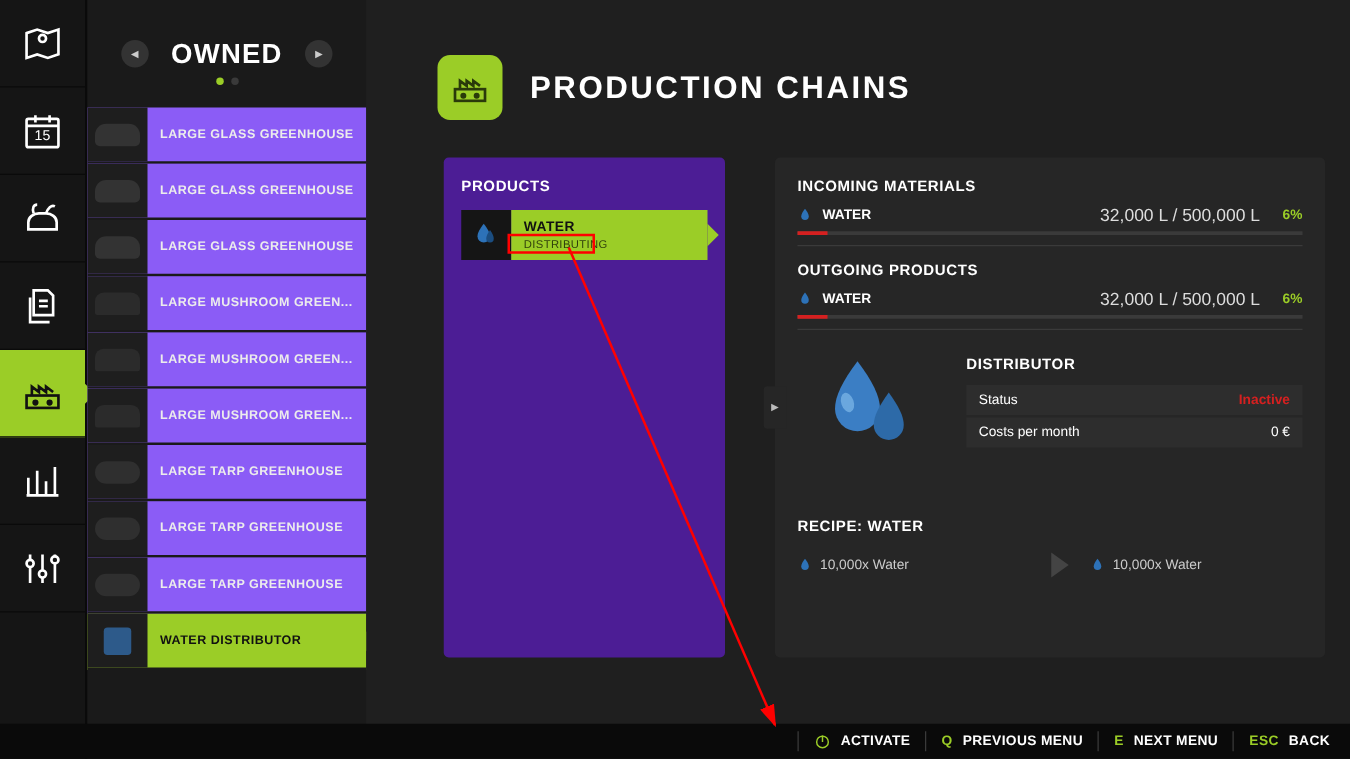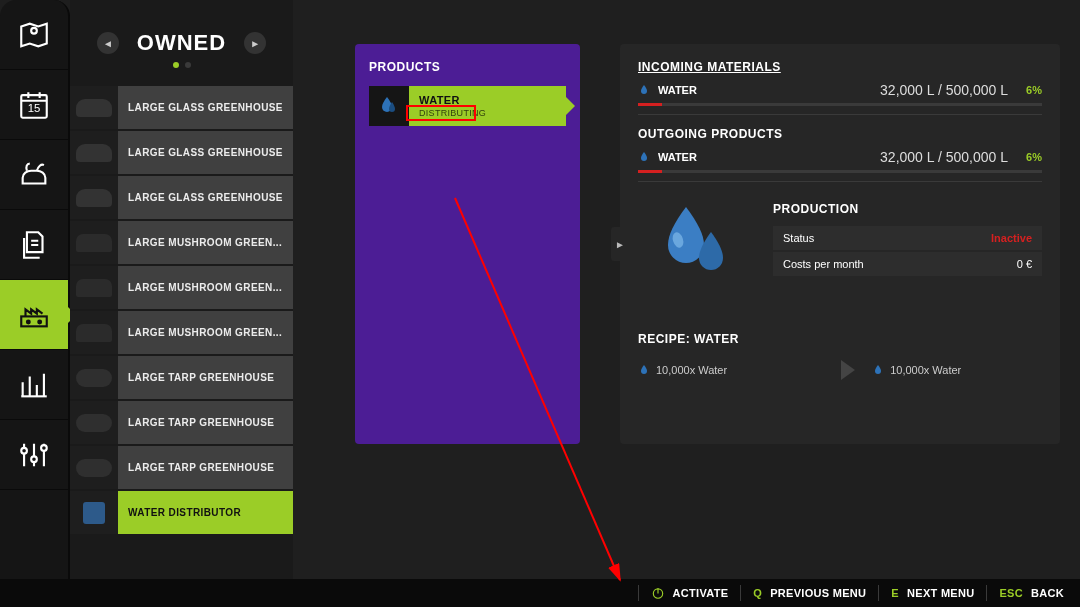--- a/index.html
+++ b/index.html
@@ -1,32 +1,32 @@
 <!DOCTYPE html>
 <html><head>
 <meta charset="utf-8">
 <style>
   * { margin: 0; padding: 0; box-sizing: border-box; font-family: Arial, sans-serif; }
   html, body { width: 1080px; height: 607px; overflow: hidden; background: #1e1e1e; color: #fff; }
   .root { display: flex; width: 100%; height: 100%; }
-  .left-rail { width: 70px; background: #151515; display: flex; flex-direction: column; border-right: 2px solid #0a0a0a; border-radius: 16px; }
+  .left-rail { width: 70px; background: #151515; display: flex; flex-direction: column; border-right: 2px solid #0a0a0a; }
   .rail-item { height: 70px; display: flex; align-items: center; justify-content: center; border-bottom: 1px solid #0a0a0a; position: relative; }
   .rail-item.active { background: #9bcd27; }
   .rail-item.active::after { content: ""; position: absolute; right: -8px; top: 50%; transform: translateY(-50%); width: 0; height: 0; border-top: 8px solid transparent; border-bottom: 8px solid transparent; border-left: 8px solid #9bcd27; }
   .rail-svg { width: 34px; height: 34px; stroke: #fff; fill: none; stroke-width: 1.5; }
   .rail-item.active .rail-svg { stroke: #111; fill:none;}
   .owned-col { width: 223px; background: #1a1a1a; display: flex; flex-direction: column; padding-top: 30px; }
   .owned-header { display: flex; align-items: center; justify-content: center; gap: 18px; margin-bottom: 6px;}
   .arrow-btn { width: 22px; height: 22px; border-radius: 50%; background: #333; color: #ccc; display: flex; align-items: center; justify-content: center; font-size: 10px; cursor:pointer;}
   .owned-title { font-size: 22px; font-weight: 700; letter-spacing: 1px;}
   .dots { display: flex; gap: 6px; justify-content: center; margin-bottom: 18px;}
   .dot { width: 6px; height: 6px; border-radius: 50%; background: #3a3a3a;}
   .dot.active { background: #9bcd27;}
   .owned-list { display: flex; flex-direction: column; gap:0;}
-  .owned-item { height: 45px; display: flex; align-items: center; background: #404040; border-bottom: 2px solid #1a1a1a; position: relative; cursor:pointer;}
+  .owned-item { height: 45px; display: flex; align-items: center; background: #8b5cf6; border-bottom: 2px solid #1a1a1a; position: relative; cursor:pointer;}
   .owned-thumb { width: 48px; height: 100%; background: #1e1e1e; display:flex; align-items:center; justify-content:center;}
   .owned-thumb .shape { width: 36px; height: 18px; background: #333; border-radius: 9px 9px 4px 4px;}
   .owned-thumb .shape.mush { background: #2b2b2b; border-radius: 7px 7px 2px 2px;}
   .owned-thumb .shape.tarp { background: #2f2f2f; border-radius: 9px;}
   .owned-thumb .shape.water { width: 22px; height: 22px; background: #2d5a8a; border-radius: 3px;}
   .owned-label { font-size: 10px; font-weight: 700; letter-spacing: .4px; padding-left: 10px; color:#ececec;}
   .owned-item.selected { background: #9bcd27; }
   .owned-item.selected .owned-label { color:#111;}
   .owned-item.selected::after { content:""; position:absolute; right:-8px; top:50%; transform:translateY(-50%); width:0; height:0; border-top:8px solid transparent; border-bottom:8px solid transparent; border-left:8px solid #9bcd27;}
   .main { flex:1; background:#1f1f1f; padding: 44px 20px 0 62px; position:relative;}
@@ -198,20 +198,31 @@
         <div class="owned-item selected">
           <div class="owned-thumb">
             <div class="shape water"></div>
           </div>
           <div class="owned-label">WATER DISTRIBUTOR</div>
         </div>
       </div>
   </div>
 
   <div class="main">
+    <div class="page-header">
+      <div class="page-icon">
+        <svg width="32" height="32" viewBox="0 0 24 24" stroke="#2a3a0a" fill="none" stroke-width="1.6">
+            <rect x="3" y="13" width="18" height="7"></rect>
+            <path d="M6 13V8l4 3V8l4 3V8l4 3"></path>
+            <circle cx="8" cy="17" r="1" fill="#2a3a0a"></circle>
+            <circle cx="16" cy="17" r="1" fill="#2a3a0a"></circle>
+          </svg>
+      </div>
+      <div class="page-title">PRODUCTION CHAINS</div>
+    </div>
 
     <div class="panels">
 
       <div class="panel-products">
         <div class="sect-title">PRODUCTS</div>
         <div class="product-card">
           <div class="product-icon-box">
             <svg width="24" height="24" viewBox="0 0 24 24">
                 <path class="small-drop" d="M10 3c3 4 5 7 5 10a5 5 0 01-10 0c0-3 2-6 5-10z"></path>
                 <path fill="#1b4d80" d="M15 8c2 3 3 5 3 7a3 3 0 01-6 0c0-2 1-4 3-7z"></path>
@@ -221,21 +232,21 @@
             <div class="product-name">WATER</div>
             <div class="product-mode">DISTRIBUTING</div>
             <div class="mode-highlight" style="left:-3px; top:19px; width:70px; height:16px;"></div>
           </div>
         </div>
       </div>
 
       <div class="panel-right">
         <div class="expand-notch">►</div>
 
-        <div class="incoming-title" style="margin-top:0;text-decoration:underline;">INCOMING MATERIALS</div>
+        <div class="incoming-title" style="margin-top:0;">INCOMING MATERIALS</div>
         <div class="incoming-row">
           <div class="mat-line">
             <svg width="12" height="12" viewBox="0 0 24 24">
                 <path class="small-drop" d="M12 2c4 5 6 9 6 12a6 6 0 01-12 0c0-3 2-7 6-12z"></path>
               </svg>
             <span class="mat-name">WATER</span>
             <span class="mat-fill"></span>
             <span class="mat-amount">32,000 L / 500,000 L</span>
             <span class="mat-pct">6%</span>
           </div>
@@ -262,21 +273,21 @@
 
         <div class="prod-block">
           <div class="big-drop-wrap">
             <svg width="80" height="90" viewBox="0 0 80 90">
               <path fill="#3b7ec4" d="M30 5c12 16 18 28 18 38a18 18 0 01-36 0c0-10 6-22 18-38z"></path>
               <path fill="#2d6aa8" d="M55 30c8 11 12 19 12 26a12 12 0 01-24 0c0-7 4-15 12-26z"></path>
               <ellipse fill="#6aa7de" cx="22" cy="38" rx="5" ry="8" transform="rotate(-18 22 38)"></ellipse>
             </svg>
           </div>
           <div class="prod-table">
-            <div class="prod-title">PRODUCTION</div>
+            <div class="prod-title">DISTRIBUTOR</div>
             <div id="prod-rows">
                 <div class="prod-row">
                   <span>Status</span>
                   <span class="val inactive">Inactive</span>
                 </div>
                 <div class="prod-row">
                   <span>Costs per month</span>
                   <span class="val">0 €</span>
                 </div>
               </div>

